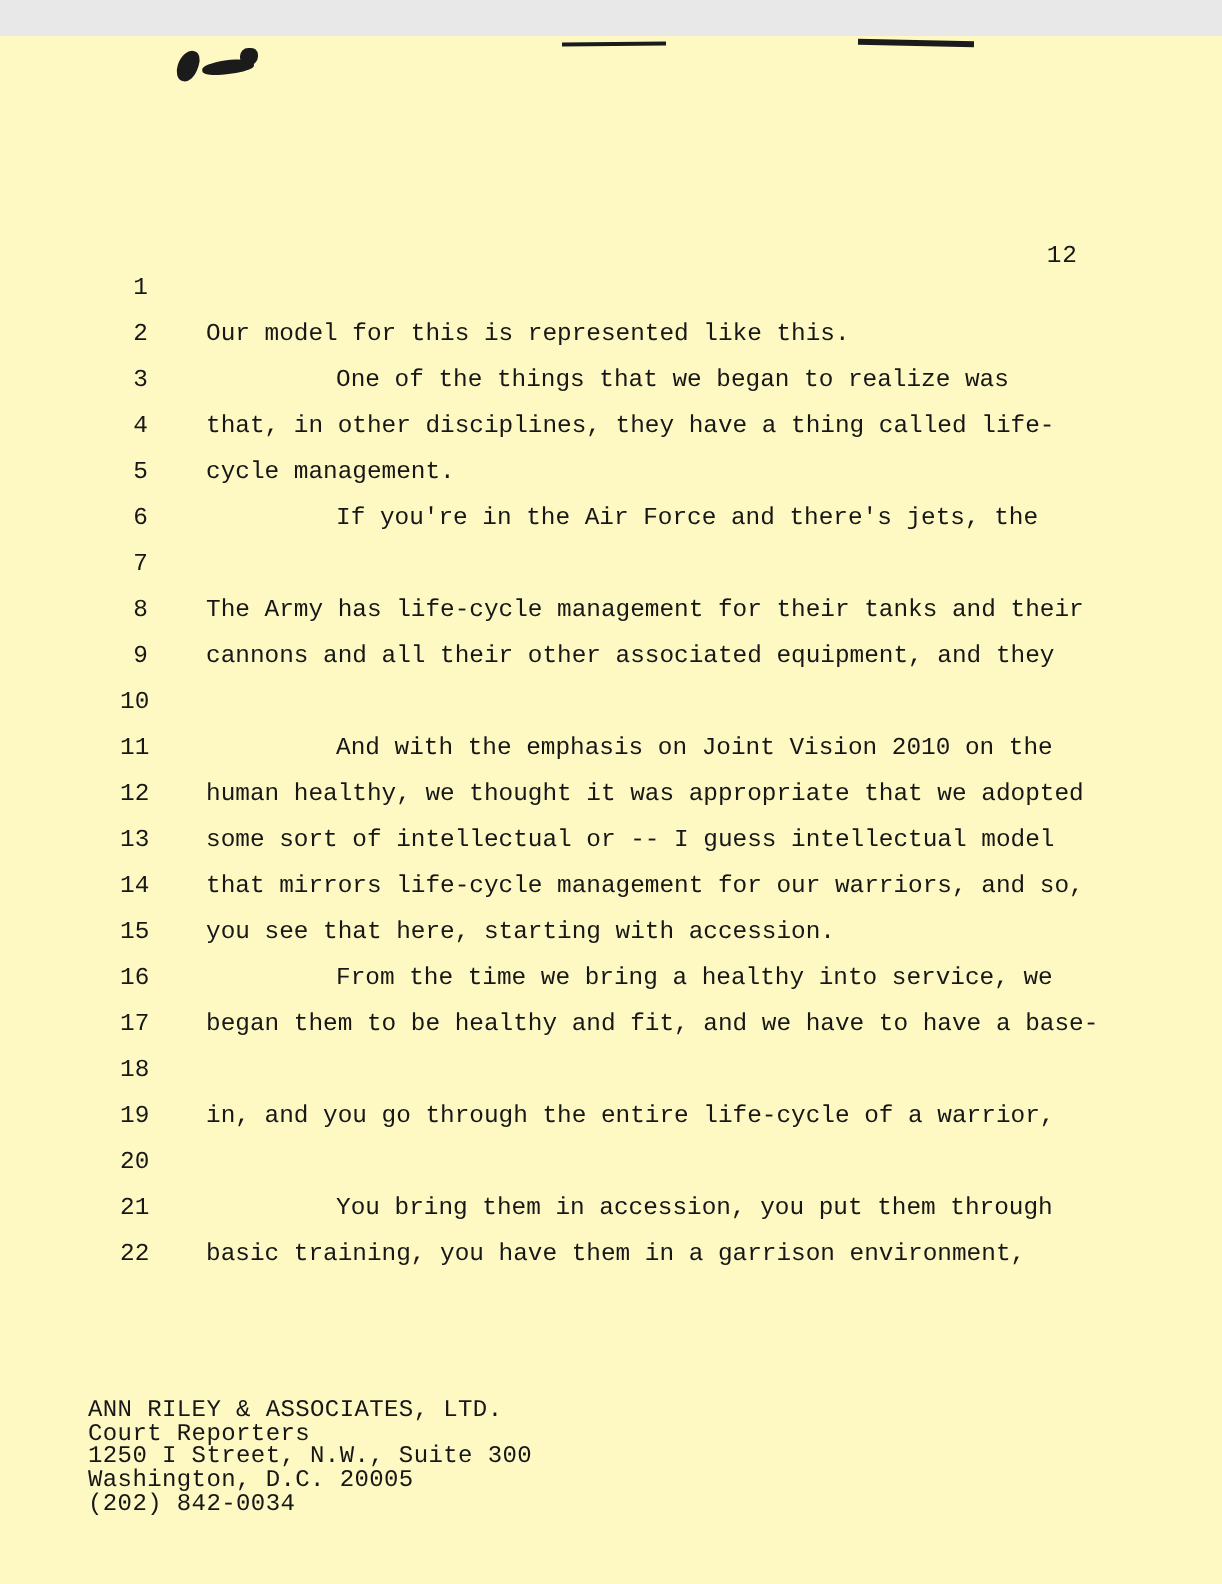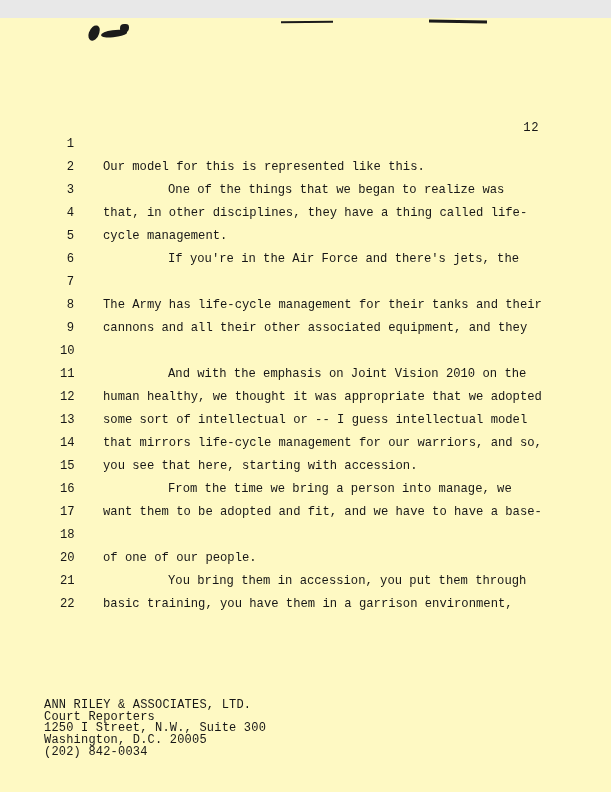--- a/index.html
+++ b/index.html
@@ -160,32 +160,35 @@
       <div class="line">
         <span class="line-num">14</span>
         <span class="line-text">that mirrors life-cycle management for our warriors, and so,</span>
       </div>
       <div class="line">
         <span class="line-num">15</span>
         <span class="line-text">you see that here, starting with accession.</span>
       </div>
       <div class="line">
         <span class="line-num">16</span>
-        <span class="line-text indent">From the time we bring a person into manage, we</span>
+        <span class="line-text indent">From the time we bring a healthy into service, we</span>
       </div>
       <div class="line">
         <span class="line-num">17</span>
-        <span class="line-text">want them to be adopted and fit, and we have to have a base-</span>
+        <span class="line-text">began them to be healthy and fit, and we have to have a base-</span>
       </div>
       <div class="line">
         <span class="line-num">18</span>
       </div>
       <div class="line">
+        <span class="line-num">19</span>
+        <span class="line-text">in, and you go through the entire life-cycle of a warrior,</span>
+      </div>
+      <div class="line">
         <span class="line-num">20</span>
-        <span class="line-text">of one of our people.</span>
       </div>
       <div class="line">
         <span class="line-num">21</span>
         <span class="line-text indent">You bring them in accession, you put them through</span>
       </div>
       <div class="line">
         <span class="line-num">22</span>
         <span class="line-text">basic training, you have them in a garrison environment,</span>
       </div>
     </div>

